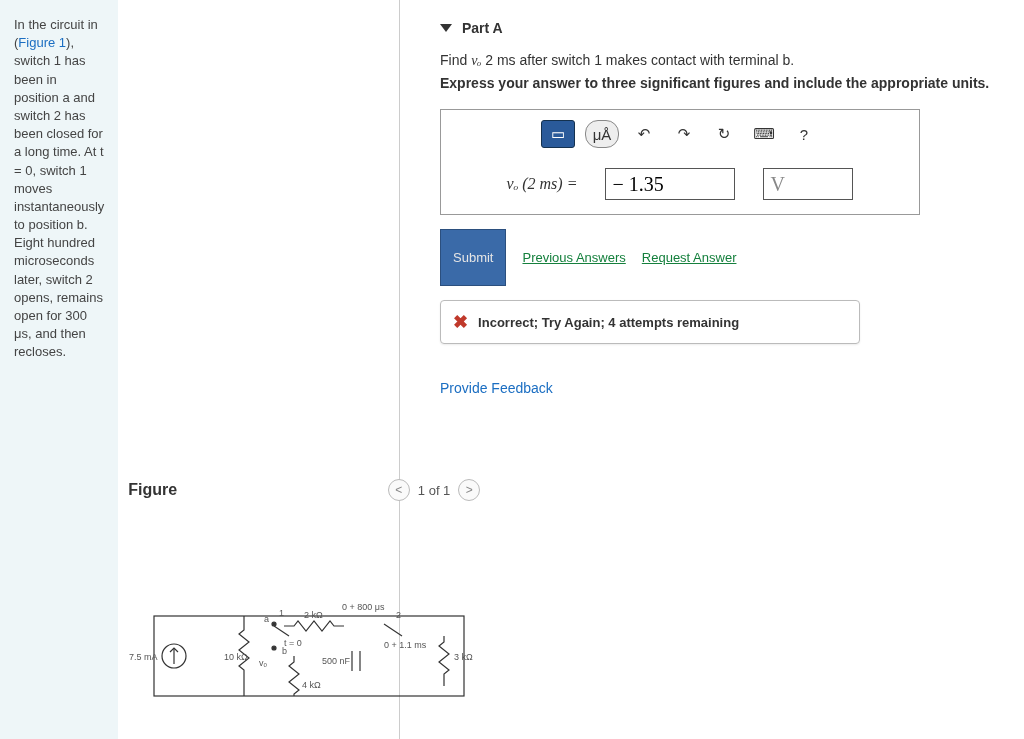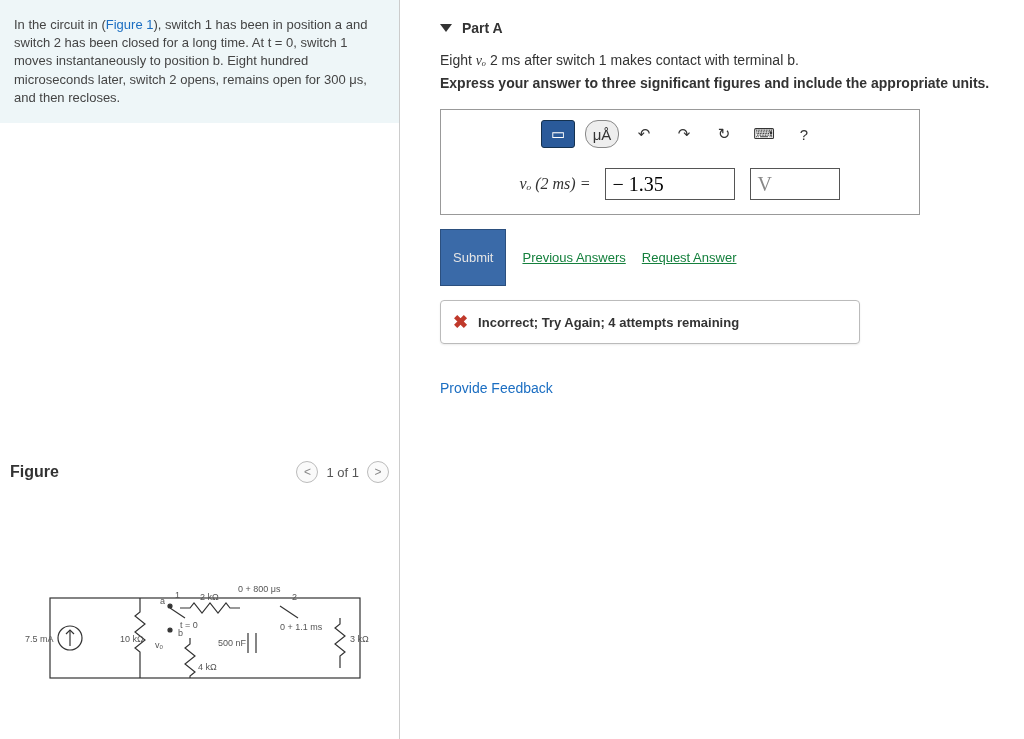--- a/index.html
+++ b/index.html
@@ -12,37 +12,37 @@
     width: 1024px;
     height: 739px;
     position: relative;
   }
   .layout { display: flex; width: 100%; height: 100%; }
   .left-col {
     width: 400px;
     padding: 0;
     border-right: 1px solid #ccc;
     display: flex;
-    flex-direction: column;
+    flex-direction: row;
   }
   .right-col {
     flex: 1;
     padding: 20px 20px 20px 40px;
   }
   .problem-box {
     background: #eef6f8;
     padding: 16px 14px;
     font-size: 13px;
     line-height: 1.4;
     color: #444;
   }
   .problem-box a { color: #1b6ec2; text-decoration: none; }
   .figure-section {
     margin-top: auto;
-    padding: 14px 6px 36px 6px;
+    padding: 14px 6px 18px 6px;
   }
   .figure-header {
     display: flex;
     align-items: center;
     justify-content: space-between;
     padding: 0 4px 10px 4px;
   }
   .figure-header h3 { font-size: 16px; font-weight: bold; margin: 0; }
   .pager { display: flex; align-items: center; gap: 8px; font-size: 13px; color:#555;}
   .pager-btn {
@@ -75,21 +75,21 @@
     font-size:15px; color:#333; cursor:pointer;
   }
   .tool.boxed {
     background:#2a5a9a; color:#fff; border:1px solid #14314f; border-radius:3px;
     width:34px; height:28px;
   }
   .tool.lightbox {
     border:1px solid #888; border-radius:13px; background:#eee; width:34px; height:28px;
   }
   .input-row {
-    display:flex; align-items:center; gap:15px; justify-content:center;
+    display:flex; align-items:center; gap:28px; justify-content:center;
     padding:10px 0 14px 0;
   }
   .lhs { font-style:italic; font-family:'Times New Roman',serif; font-size:16px; }
   .val-input {
     width:130px; height:32px; border:1px solid #555; font-size:20px;
     font-family:'Times New Roman',serif; padding:2px 6px;
   }
   .unit-input {
     width:90px; height:32px; border:1px solid #555; font-size:20px;
     font-family:'Times New Roman',serif; padding:2px 6px; color:#888;
@@ -176,21 +176,21 @@
     </div>
   </div>
 
   <div class="right-col">
     <div class="part-header">
       <div class="tri"></div>
       <div class="title">Part A</div>
     </div>
 
     <div class="question">
-      <span>Eight </span><span class="serif" style="font-style:italic">vₒ</span><span> 2 ms after switch 1 makes contact with terminal b.</span>
+      <span>Find </span><span class="serif" style="font-style:italic">vₒ</span><span> 2 ms after switch 1 makes contact with terminal b.</span>
     </div>
     <div class="instr">Express your answer to three significant figures and include the appropriate units.</div>
 
     <div class="answer-block">
       <div class="toolbar">
         <div class="tool boxed">▭</div>
         <div class="tool lightbox">μÅ</div>
         <div class="tool">↶</div>
         <div class="tool">↷</div>
         <div class="tool">↻</div>

